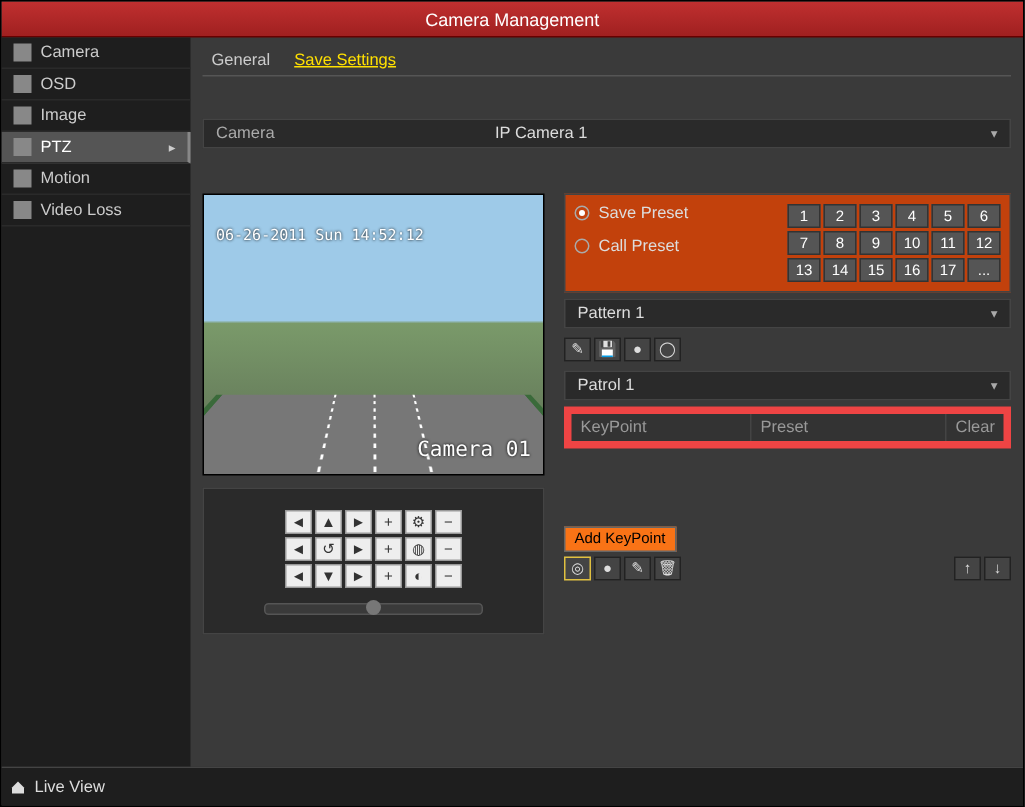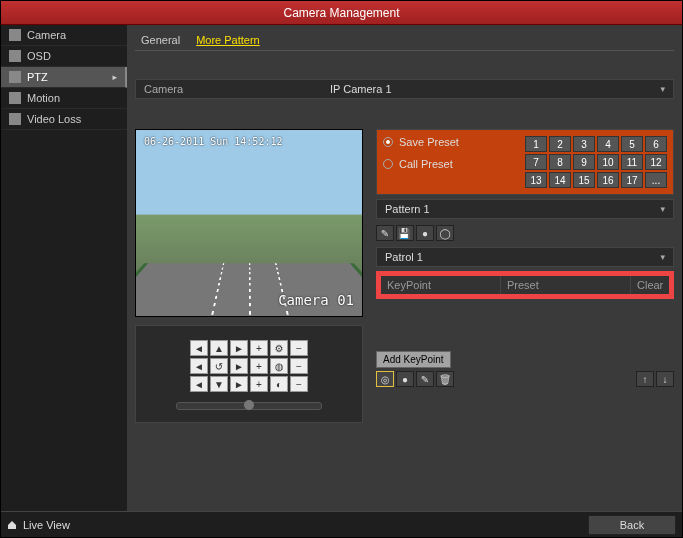--- a/index.html
+++ b/index.html
@@ -18,21 +18,21 @@
 .camera-row { display: flex; align-items: center; height: 20px; background: #2a2a2a; border: 1px solid #444; margin-top: 4px; padding: 0 8px; }
 .camera-label { width: 150px; color: #aaa; }
 .camera-select { flex: 1; color: #ddd; margin-left: 36px; }
 .dropdown-caret { margin-left: auto; color: #aaa; font-size: 9px; }
 .body-grid { display: grid; grid-template-columns: 235px 1fr; grid-gap: 6px; margin-top: 6px; flex: 1; }
 .left-col { display: flex; flex-direction: column; gap: 8px; }
 .preview { width: 228px; height: 188px; background: linear-gradient(#9ecae8 45%, #7a9a6a 46%, #5a6a52 100%); border: 1px solid #000; position: relative; overflow: hidden; }
 .road { position: absolute; left: -40px; right: -40px; bottom: 0; height: 120px; background: #777; transform: perspective(200px) rotateX(50deg); transform-origin: bottom center; border-left: 6px solid #3a6a3a; border-right: 6px solid #3a6a3a; }
 .lane { position: absolute; top: 0; bottom: 0; width: 2px; background: repeating-linear-gradient(#fff 0 6px, transparent 6px 14px); }
 .lane1 { left: 37%; } .lane2 { left: 50%; } .lane3 { left: 63%; }
-.ts { position: absolute; top: 6px; left: 8px; color: #fff; font-family: monospace; font-size: 10px; text-shadow: 0 0 2px #000; }
+.ts { position: absolute; top: 22px; left: 8px; color: #fff; font-family: monospace; font-size: 10px; text-shadow: 0 0 2px #000; }
 .cam-label { position: absolute; bottom: 8px; right: 8px; color: #fff; font-family: monospace; font-size: 14px; text-shadow: 0 0 2px #000; }
 .ptz-panel { background: #2a2a2a; border: 1px solid #444; padding: 14px 40px 12px; width: 228px; }
 .ptz-grid { display: grid; grid-template-columns: repeat(6, 18px); grid-template-rows: repeat(3, 16px); gap: 2px; justify-content: center; }
 .ptz-btn { background: #eee; color: #333; display: flex; align-items: center; justify-content: center; font-size: 10px; border: 1px solid #999; cursor: pointer; }
 .ptz-slider { margin-top: 10px; height: 8px; background: #3a3a3a; border-radius: 3px; border: 1px solid #555; position: relative; }
 .ptz-slider::after { content: ''; position: absolute; left: 50%; top: -3px; width: 10px; height: 10px; background: #777; border-radius: 50%; transform: translateX(-50%); }
 .right-col { display: flex; flex-direction: column; gap: 4px; }
 .preset-row { display: flex; align-items: flex-start; background: #c2410c; border: 1px solid #444; padding: 6px; }
 .preset-radios { display: flex; flex-direction: column; gap: 10px; }
 .radio-item { display: flex; align-items: center; gap: 6px; cursor: pointer; }
@@ -40,21 +40,21 @@
 .radio.checked::after { content: ''; display: block; width: 4px; height: 4px; background: #fff; border-radius: 50%; margin: 2px; }
 .preset-grid { margin-left: auto; display: grid; grid-template-columns: repeat(6, 22px); gap: 2px; }
 .preset-num { background: #555; border: 1px solid #333; color: #fff; height: 16px; display: flex; align-items: center; justify-content: center; font-size: 10px; cursor: pointer; }
 .section-hdr { background: #2a2a2a; border: 1px solid #444; padding: 3px 8px; display: flex; align-items: center; }
 .section-tools { display: flex; gap: 2px; padding: 2px 0; }
 .tbtn { width: 18px; height: 16px; background: #444; border: 1px solid #222; color: #ddd; font-size: 10px; display: flex; align-items: center; justify-content: center; cursor: pointer; }
 .table-hdr { display: flex; background: #333; border: 5px solid #ef4444; }
 .th { padding: 3px 6px; color: #999; border-right: 1px solid #444; }
 .th1 { width: 120px; } .th2 { flex: 1; } .th3 { width: 38px; border-right: none; }
 .patrol-toolbar { display: flex; align-items: center; margin-top: 68px; position: relative; }
-.tooltip { position: absolute; top: -20px; left: 0; background: #a3a3a3; color: #000; padding: 2px 6px; border: 1px solid #666; font-size: 10px; }
+.tooltip { position: absolute; top: -20px; left: 0; background: #f97316; color: #000; padding: 2px 6px; border: 1px solid #666; font-size: 10px; }
 .patrol-left { display: flex; gap: 2px; }
 .patrol-right { display: flex; gap: 2px; margin-left: auto; }
 .tbtn.focus { border: 1px solid #e0c040; }
 .footer { height: 26px; background: #1e1e1e; display: flex; align-items: center; padding: 0 6px; border-top: 1px solid #444; }
 .live-view { display: flex; align-items: center; gap: 6px; color: #ddd; cursor: pointer; }
 .house { width: 10px; height: 10px; }
 .back-btn { margin-left: auto; width: 88px; height: 20px; background: #444; border: 1px solid #222; color: #ddd; display: flex; align-items: center; justify-content: center; cursor: pointer; }
 </style>
 </head>
 <body>
@@ -64,39 +64,43 @@
 <div class="main">
   <div class="sidebar">
     <div class="side-item">
         <span class="side-icon"></span>
         <span>Camera</span>
       </div>
     <div class="side-item">
         <span class="side-icon"></span>
         <span>OSD</span>
       </div>
+    <div class="side-item">
+        <span class="side-icon"></span>
+        <span>Image</span>
+      </div>
     <div class="side-item active">
         <span class="side-icon"></span>
         <span>PTZ</span>
         <span class="side-arrow">▸</span>
       </div>
     <div class="side-item">
         <span class="side-icon"></span>
         <span>Motion</span>
       </div>
     <div class="side-item">
         <span class="side-icon"></span>
         <span>Video Loss</span>
       </div>
   </div>
 
   <div class="content">
     <div class="tabs">
       <div class="tab">General</div>
-      <div class="tab active">More Pattern</div>
+      <div class="tab active">Save Settings</div>
     </div>
     <div class="camera-row">
       <div class="camera-label">Camera</div>
       <div class="camera-select">IP Camera 1</div>
       <div class="dropdown-caret">▾</div>
     </div>
 
     <div class="body-grid">
       <div class="left-col">
         <div class="preview">
@@ -206,14 +210,13 @@
   </div>
 </div>
 
 <div class="footer">
   <div class="live-view">
     <svg class="house" viewBox="0 0 10 10">
         <path d="M1 5 L5 1 L9 5 L9 9 L1 9 Z" fill="#ddd"></path>
       </svg>
     <span>Live View</span>
   </div>
-  <div class="back-btn">Back</div>
 </div>
 
 </body></html>

